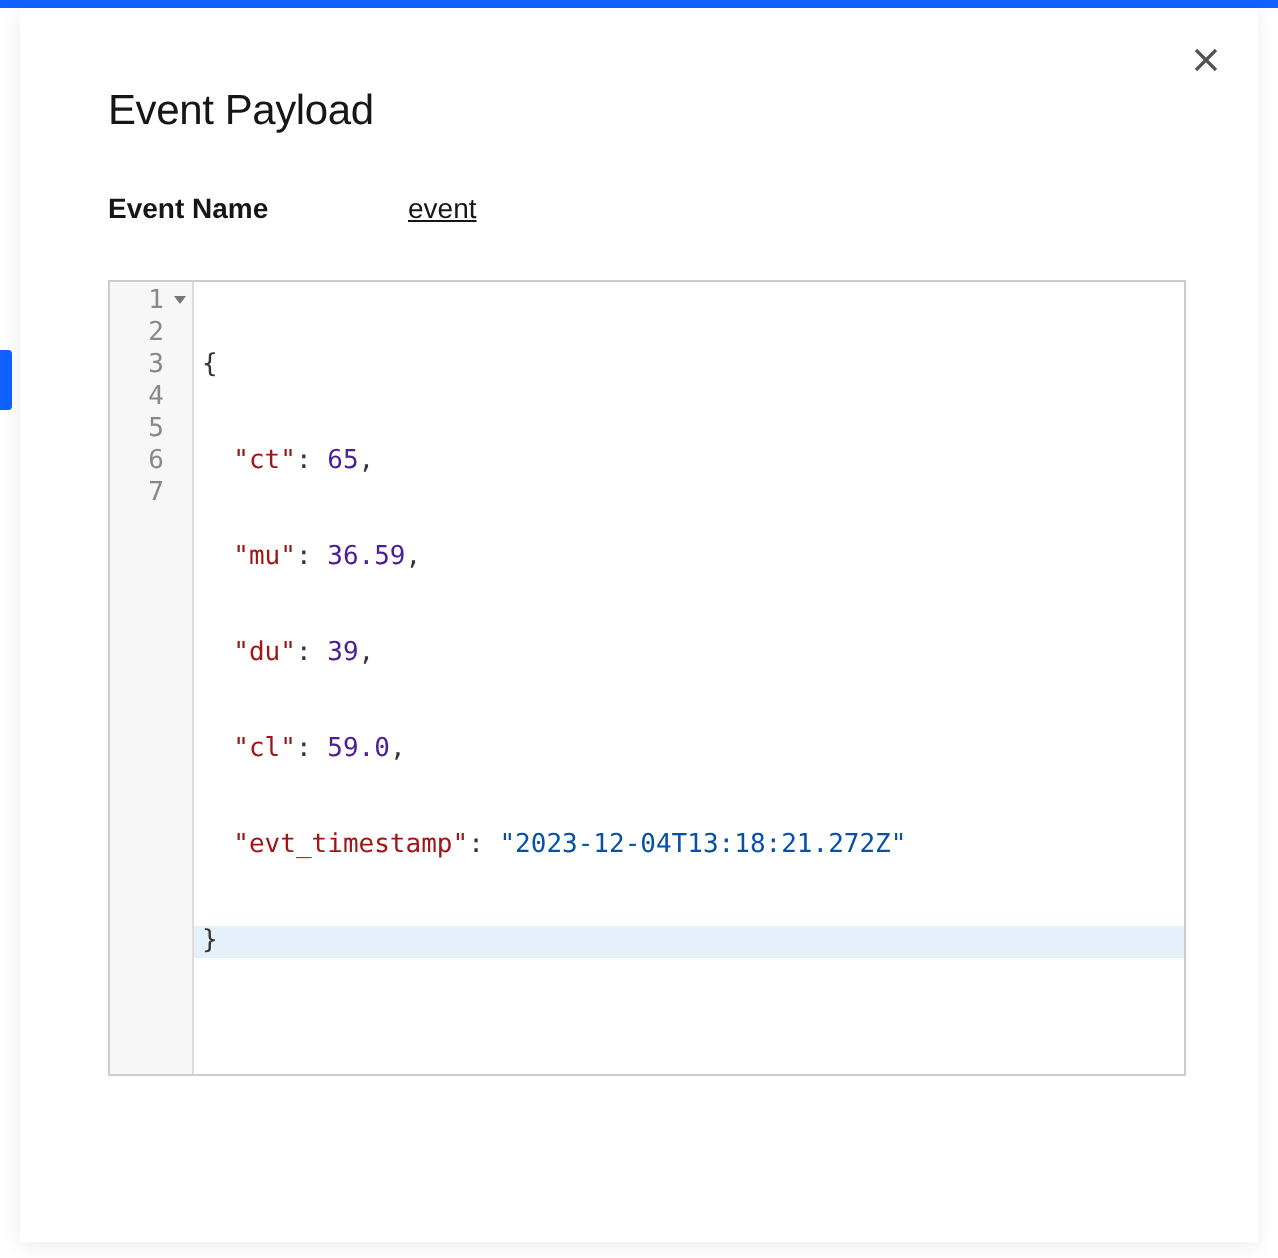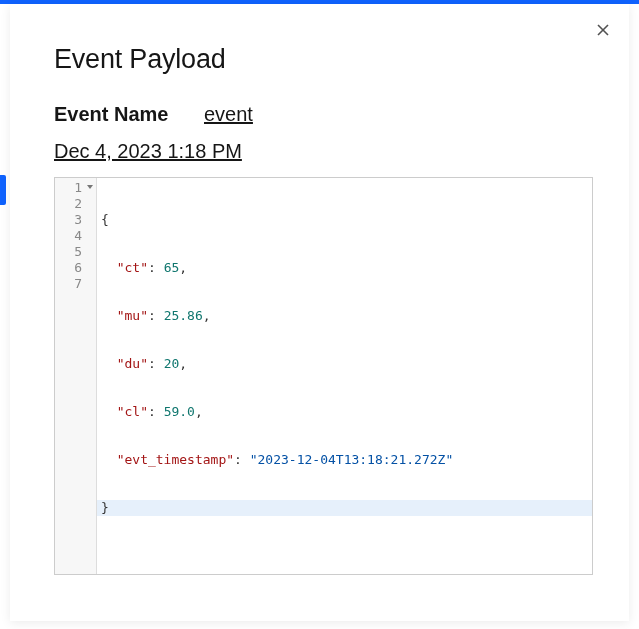--- a/index.html
+++ b/index.html
@@ -52,29 +52,29 @@
     align-items: center;
     justify-content: center;
     cursor: pointer;
     color: #525252;
     background: none;
     border: none;
     font-size: 16px;
   }
   .close-btn svg { width: 12px; height: 12px; }
   .title {
-    font-size: 27px;
+    font-size: 21px;
     font-weight: 400;
     color: #161616;
     margin-bottom: 28px;
     letter-spacing: -0.2px;
   }
   .meta-row {
     display: flex;
-    font-size: 20px;
+    font-size: 14px;
     color: #161616;
     margin-bottom: 14px;
   }
   .meta-label {
     width: 150px;
     font-weight: 600;
   }
   .meta-value {
     font-weight: 400;
     text-decoration: underline;
@@ -123,21 +123,21 @@
   .code .line.active {
     background: #e6f0fb;
     margin-left: -4px;
     margin-right: -4px;
     padding-left: 4px;
     padding-right: 4px;
   }
   .tok-punc { color: #333; }
   .tok-key { color: #a31515; }
   .tok-str { color: #0451a5; }
-  .tok-num { color: #0f766e; text-align: right; }
+  .tok-num { color: #4c1d95; text-align: right; }
 </style>
 </head>
 <body>
 
 <div class="backdrop"></div>
 <div class="blue-bar"></div>
 <div class="left-stub"></div>
 
 <div class="modal">
 
@@ -149,37 +149,36 @@
   </button>
 
   <h1 class="title">Event Payload</h1>
 
   <div class="meta-row">
     <div class="meta-label">Event Name</div>
     <div class="meta-value">event</div>
   </div>
 
   <div class="meta-row">
-    <div class="meta-value">Dec 4, 2023 1:18 PM</div>
   </div>
 
   <div class="code-area">
     <div class="gutter">
       <div class="ln fold">1</div>
       <div class="ln">2</div>
       <div class="ln">3</div>
       <div class="ln">4</div>
       <div class="ln">5</div>
       <div class="ln">6</div>
       <div class="ln">7</div>
     </div>
     <div class="code">
       <div class="line"><span class="tok-punc">{</span></div>
       <div class="line">  <span class="tok-key">"ct"</span><span class="tok-punc">:</span> <span class="tok-num">65</span><span class="tok-punc">,</span></div>
-      <div class="line">  <span class="tok-key">"mu"</span><span class="tok-punc">:</span> <span class="tok-num">25.86</span><span class="tok-punc">,</span></div>
-      <div class="line">  <span class="tok-key">"du"</span><span class="tok-punc">:</span> <span class="tok-num">20</span><span class="tok-punc">,</span></div>
+      <div class="line">  <span class="tok-key">"mu"</span><span class="tok-punc">:</span> <span class="tok-num">36.59</span><span class="tok-punc">,</span></div>
+      <div class="line">  <span class="tok-key">"du"</span><span class="tok-punc">:</span> <span class="tok-num">39</span><span class="tok-punc">,</span></div>
       <div class="line">  <span class="tok-key">"cl"</span><span class="tok-punc">:</span> <span class="tok-num">59.0</span><span class="tok-punc">,</span></div>
       <div class="line">  <span class="tok-key">"evt_timestamp"</span><span class="tok-punc">:</span> <span class="tok-str">"2023-12-04T13:18:21.272Z"</span></div>
       <div class="line active"><span class="tok-punc">}</span></div>
     </div>
   </div>
 
 </div>
 
 </body></html>

